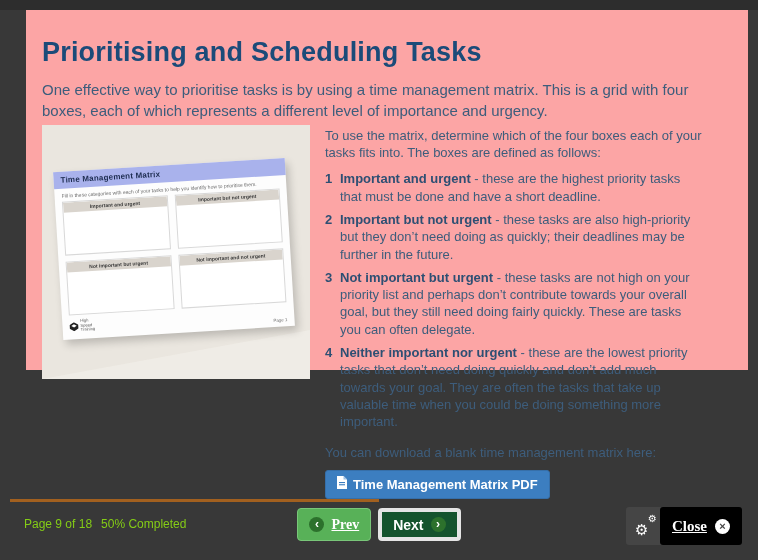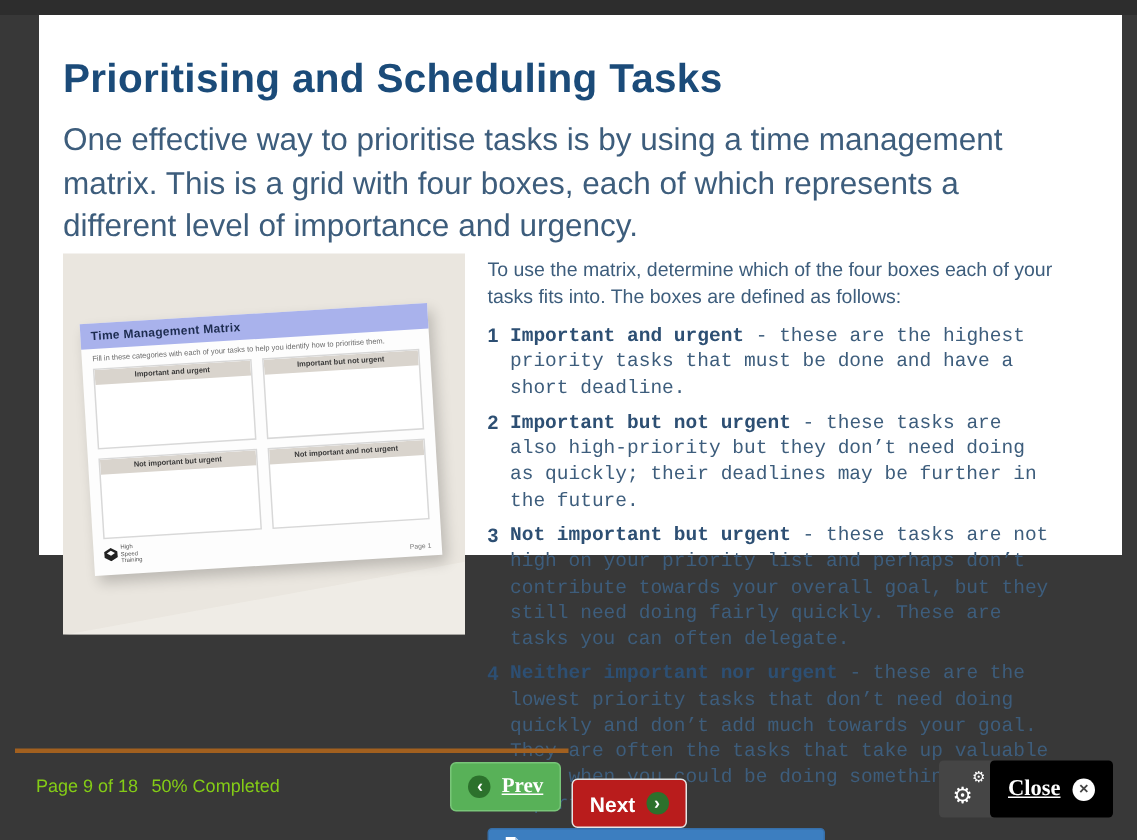--- a/index.html
+++ b/index.html
@@ -5,27 +5,27 @@
   html,body{margin:0;padding:0;}
   body{
     width:758px;height:560px;position:relative;overflow:hidden;
     background:#383838;
     font-family:"Liberation Sans", sans-serif;
   }
   .top-strip{position:absolute;top:0;left:0;right:0;height:10px;background:#2d2d2d;}
   
   .card{
     position:absolute;left:26px;top:10px;width:722px;height:360px;
-    background:#ffffff;box-sizing:border-box;padding:0 44px 0 16px;
+    background:#fca5a5;box-sizing:border-box;padding:0 44px 0 16px;
   }
   .page-title{
     margin:26px 0 0;font-size:27px;font-weight:600;color:#1b4b79;letter-spacing:.2px;line-height:1.2;
   }
   .intro{
-    margin:12px 0 0;font-size:21px;line-height:1.35;color:#3d5d7c;max-width:682px;
+    margin:12px 0 0;font-size:15px;line-height:1.35;color:#3d5d7c;max-width:682px;
   }
   .content-row{display:flex;margin-top:4px;gap:15px;}
   
   .thumb{
     width:268px;height:254px;flex:none;position:relative;background:#eae6df;overflow:hidden;
   }
   .thumb::after{
     content:"";position:absolute;left:0;bottom:0;width:100%;height:70px;
     background:#f0ede7;clip-path:polygon(0 100%,100% 30%,100% 100%);opacity:.8;
   }
@@ -45,39 +45,39 @@
   .doc-footer{position:absolute;bottom:4px;left:7px;right:7px;display:flex;justify-content:space-between;align-items:flex-end;}
   .doc-logo{display:flex;align-items:center;gap:2px;}
   .doc-logo-text{font-size:4px;line-height:1.15;color:#555;width:16px;}
   .doc-page-label{font-size:4.5px;color:#777;}
   
   .right-col{flex:1;font-size:13px;line-height:1.33;color:#3d5d7c;}
   .usage-intro{margin:2px 0 0;}
   .matrix-list{margin:9px 0 0;}
   .item{display:flex;margin-top:6px;}
   .item-num{font-weight:bold;color:#2d4f73;width:15px;flex:none;}
-  .item-body{flex:1;font-family:Liberation Mono, monospace;}
+  .item-body{flex:1;}
   .item-title{font-weight:bold;color:#2d4f73;}
   .download-text{margin:14px 0 0;}
   .pdf-button{
     display:inline-flex;align-items:flex-start;gap:6px;margin-top:8px;
     background:#3c7ec0;border:1px solid #366fa9;border-radius:3px;
     color:#fff;font-size:13px;font-weight:bold;padding:5px 11px;cursor:pointer;
   }
   
   .progress-fill{position:absolute;left:10px;top:499px;height:3px;background:#a2601f;}
   .page-info{position:absolute;left:24px;top:517px;font-size:12px;color:#84cc16;}
   .page-info span{margin-right:9px;}
   .nav{position:absolute;left:0;right:0;top:508px;display:flex;justify-content:center;gap:7px;}
   .btn-green{
     display:inline-flex;align-items:center;gap:7px;padding:0 11px;height:33px;
     border-radius:4px;color:#fff;font-size:14px;font-weight:bold;cursor:pointer;box-sizing:border-box;
   }
   .btn-prev{background:#58b158;border:1px solid #79c679;}
-  .btn-next{background:#b91c1c;border:1px solid #e5e5e5;margin-top:11px;}
+  .btn-next{background:#14532d;border:4px solid #e5e5e5;}
   .chev-circle{
     width:15px;height:15px;border-radius:50%;background:#2c712c;color:#fff;
     font-size:12px;line-height:1;display:flex;align-items:center;justify-content:center;flex:none;
     padding-bottom:1px;box-sizing:border-box;
   }
   .underlined{text-decoration:underline;font-family:Liberation Serif, serif;}
   .gear-btn{
     position:absolute;right:92px;top:507px;width:40px;height:38px;background:#454545;
     border-radius:3px;display:flex;align-items:center;justify-content:center;cursor:pointer;
   }
@@ -166,20 +166,21 @@
         </div>
         <div class="item">
           <span class="item-num">4</span>
           <div class="item-body">
             <span class="item-title">Neither important nor urgent</span>
             <span>- these are the lowest priority tasks that don’t need doing quickly and don’t add much towards your goal. They are often the tasks that take up valuable time when you could be doing something more important.</span>
           </div>
         </div>
       </div>
 
+      <p class="download-text">You can download a blank time management matrix here:</p>
       <div class="pdf-button">
         <span>
           <svg width="10" height="13" viewBox="0 0 10 13">
               <path d="M0 0 H6.5 L10 3.5 V13 H0 Z" fill="#ffffff"></path>
               <path d="M6.5 0 L10 3.5 H6.5 Z" fill="#9cc0e4"></path>
               <rect x="2" y="6" width="6" height="1.1" fill="#3c7ec0"></rect>
               <rect x="2" y="8.2" width="6" height="1.1" fill="#3c7ec0"></rect>
             </svg>
         </span>
         <span>Time Management Matrix PDF</span>

